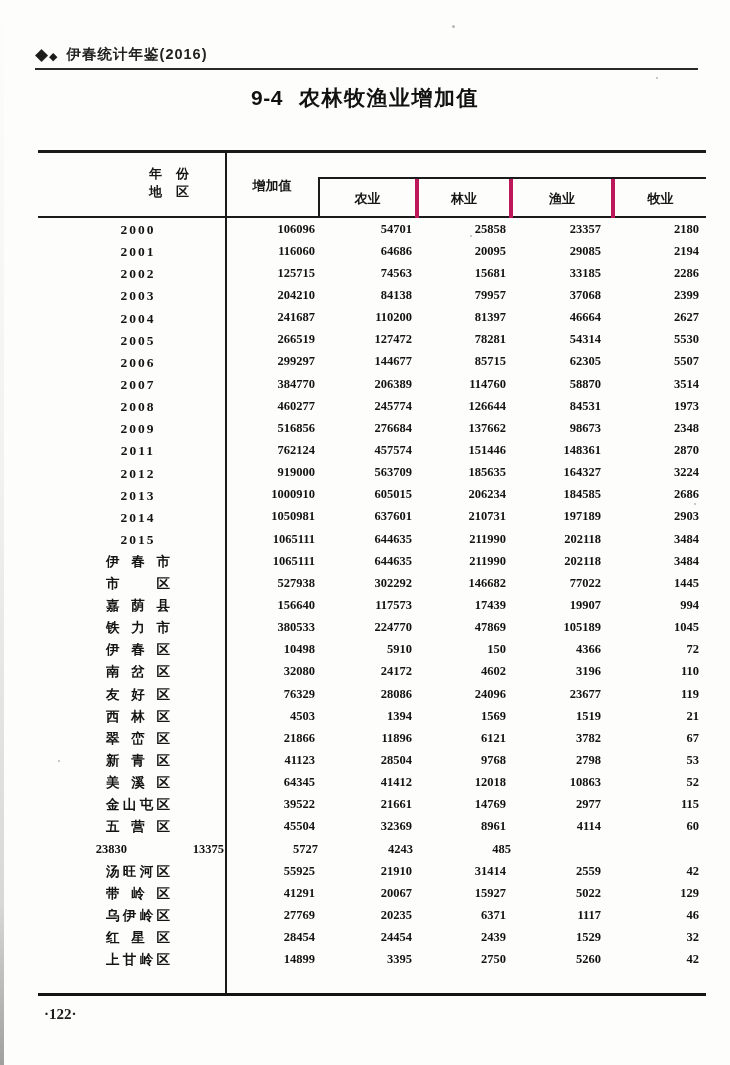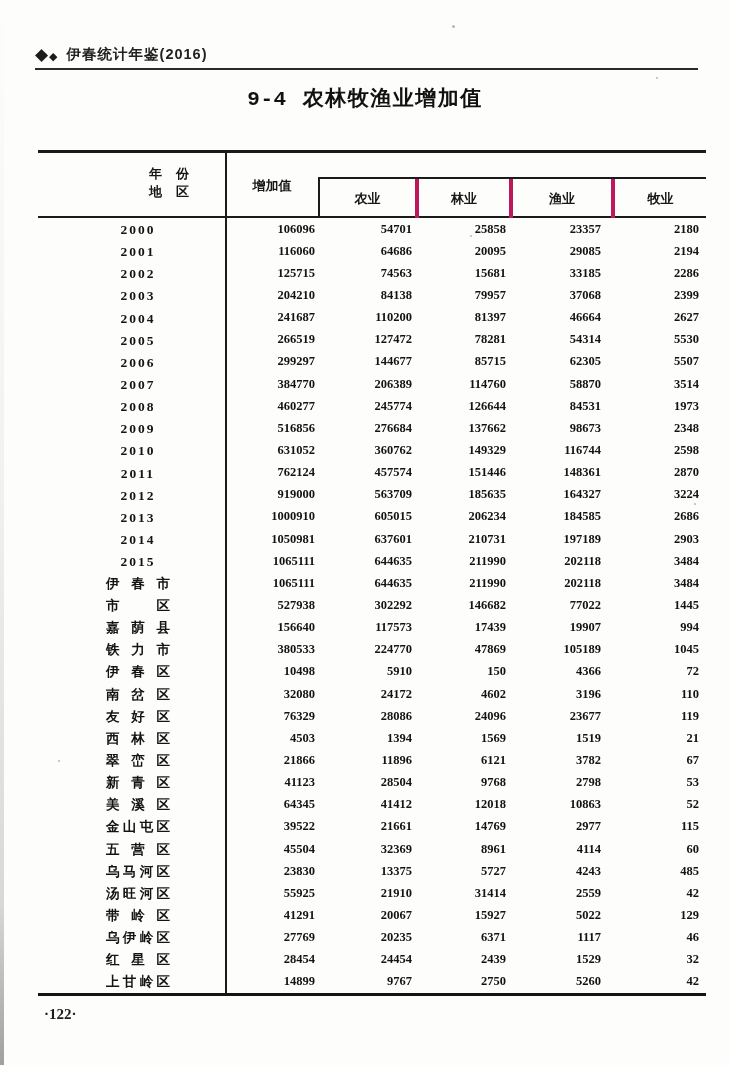--- a/index.html
+++ b/index.html
@@ -31,21 +31,21 @@
   .bandtext {
     margin-left:9px; font-size:14.5px; font-weight:bold; letter-spacing:1px; color:#222;
   }
   .band-rule { position:absolute; left:35px; top:68px; width:663px; height:2px; background:#2a2a2a; }
 
   
   .title {
     position:absolute; left:0; top:84px; width:730px; text-align:center;
     font-size:21px; font-weight:bold; letter-spacing:1.5px; color:#111;
   }
-  .title .tnum { font-family:Liberation Mono, monospace; letter-spacing:.5px; }
+  .title .tnum { font-family:Liberation Sans, sans-serif; letter-spacing:.5px; }
   .title .tgap { display:inline-block; width:16px; }
 
   
   .table {
     position:absolute; left:38px; top:150px; width:668px; height:846px;
     border-top:3px solid #1b1b1b; border-bottom:3px solid #141414;
   }
   .stub-divider { position:absolute; left:187px; top:0; bottom:0; width:2px; background:#1b1b1b; z-index:2; }
 
   .thead { position:relative; height:65px; border-bottom:2px solid #1b1b1b; }
@@ -218,28 +218,20 @@
 
   <div class="row">
     <div class="c lab"><span class="labtext yr">2009</span></div>
     <div class="c v v0">516856</div>
     <div class="c v v1">276684</div>
     <div class="c v v2">137662</div>
     <div class="c v v3">98673</div>
     <div class="c v v4">2348</div>
   </div>
 
-  <div class="row">
-    <div class="c lab"><span class="labtext yr">2010</span></div>
-    <div class="c v v0">631052</div>
-    <div class="c v v1">360762</div>
-    <div class="c v v2">149329</div>
-    <div class="c v v3">116744</div>
-    <div class="c v v4">2598</div>
-  </div>
 
   <div class="row">
     <div class="c lab"><span class="labtext yr">2011</span></div>
     <div class="c v v0">762124</div>
     <div class="c v v1">457574</div>
     <div class="c v v2">151446</div>
     <div class="c v v3">148361</div>
     <div class="c v v4">2870</div>
   </div>
 
@@ -390,21 +382,20 @@
   <div class="row">
     <div class="c lab"><span class="labtext rg">五营区</span></div>
     <div class="c v v0">45504</div>
     <div class="c v v1">32369</div>
     <div class="c v v2">8961</div>
     <div class="c v v3">4114</div>
     <div class="c v v4">60</div>
   </div>
 
   <div class="row">
-    <div class="c lab"><span class="labtext rg">乌马河区</span></div>
     <div class="c v v0">23830</div>
     <div class="c v v1">13375</div>
     <div class="c v v2">5727</div>
     <div class="c v v3">4243</div>
     <div class="c v v4">485</div>
   </div>
 
   <div class="row">
     <div class="c lab"><span class="labtext rg">汤旺河区</span></div>
     <div class="c v v0">55925</div>
@@ -437,21 +428,21 @@
     <div class="c v v0">28454</div>
     <div class="c v v1">24454</div>
     <div class="c v v2">2439</div>
     <div class="c v v3">1529</div>
     <div class="c v v4">32</div>
   </div>
 
   <div class="row">
     <div class="c lab"><span class="labtext rg">上甘岭区</span></div>
     <div class="c v v0">14899</div>
-    <div class="c v v1">9767</div>
+    <div class="c v v1">3395</div>
     <div class="c v v2">2750</div>
     <div class="c v v3">5260</div>
     <div class="c v v4">42</div>
   </div>
 </div>
   </div>
 
   <div class="pageno">·122·</div>
 
   <div class="speck" style="left:452px; top:25px; width:3px; height:3px;"></div>

